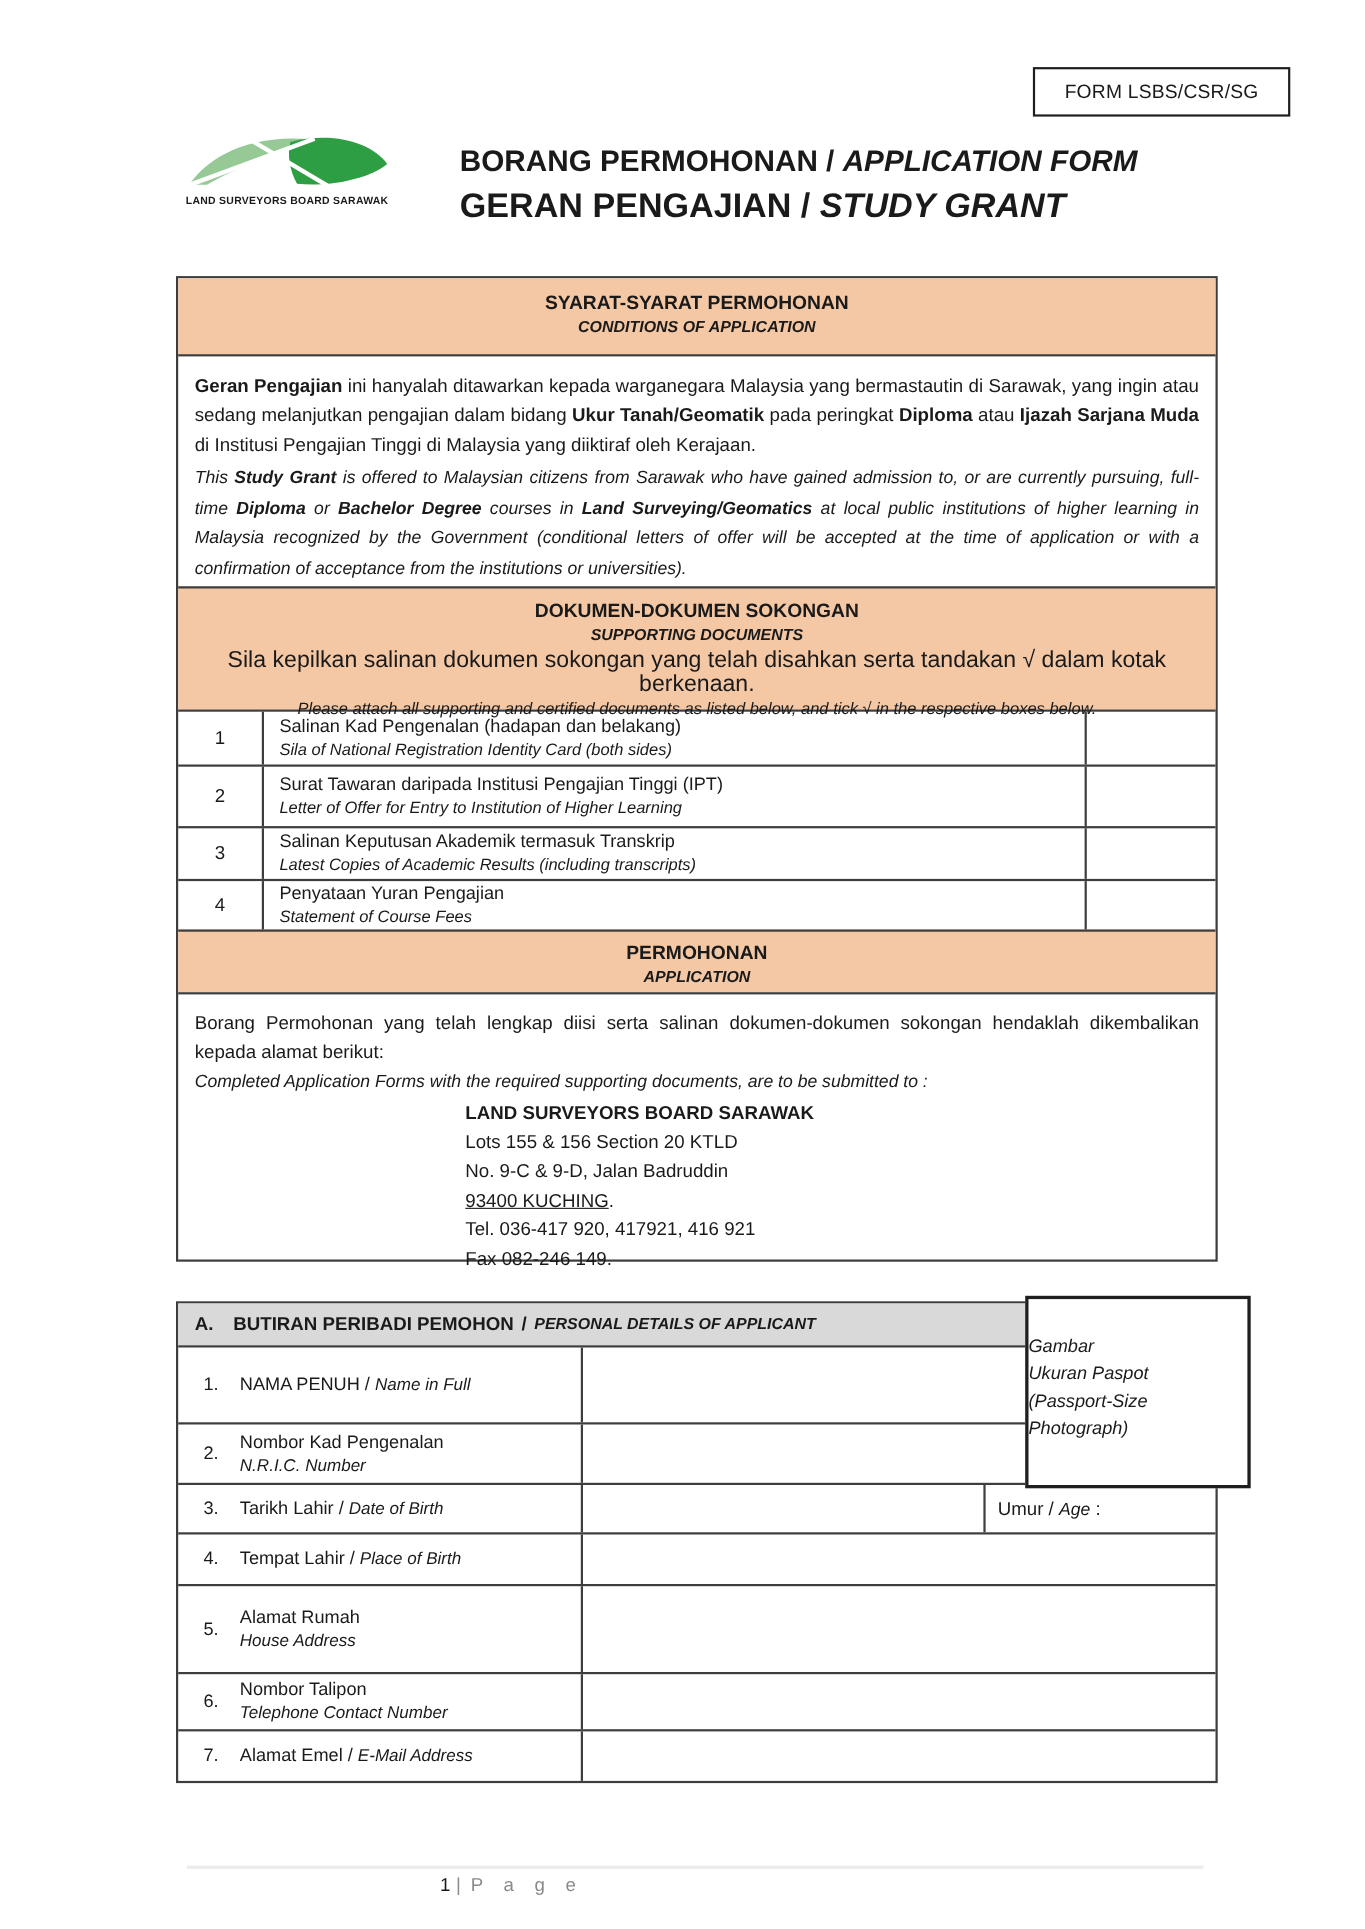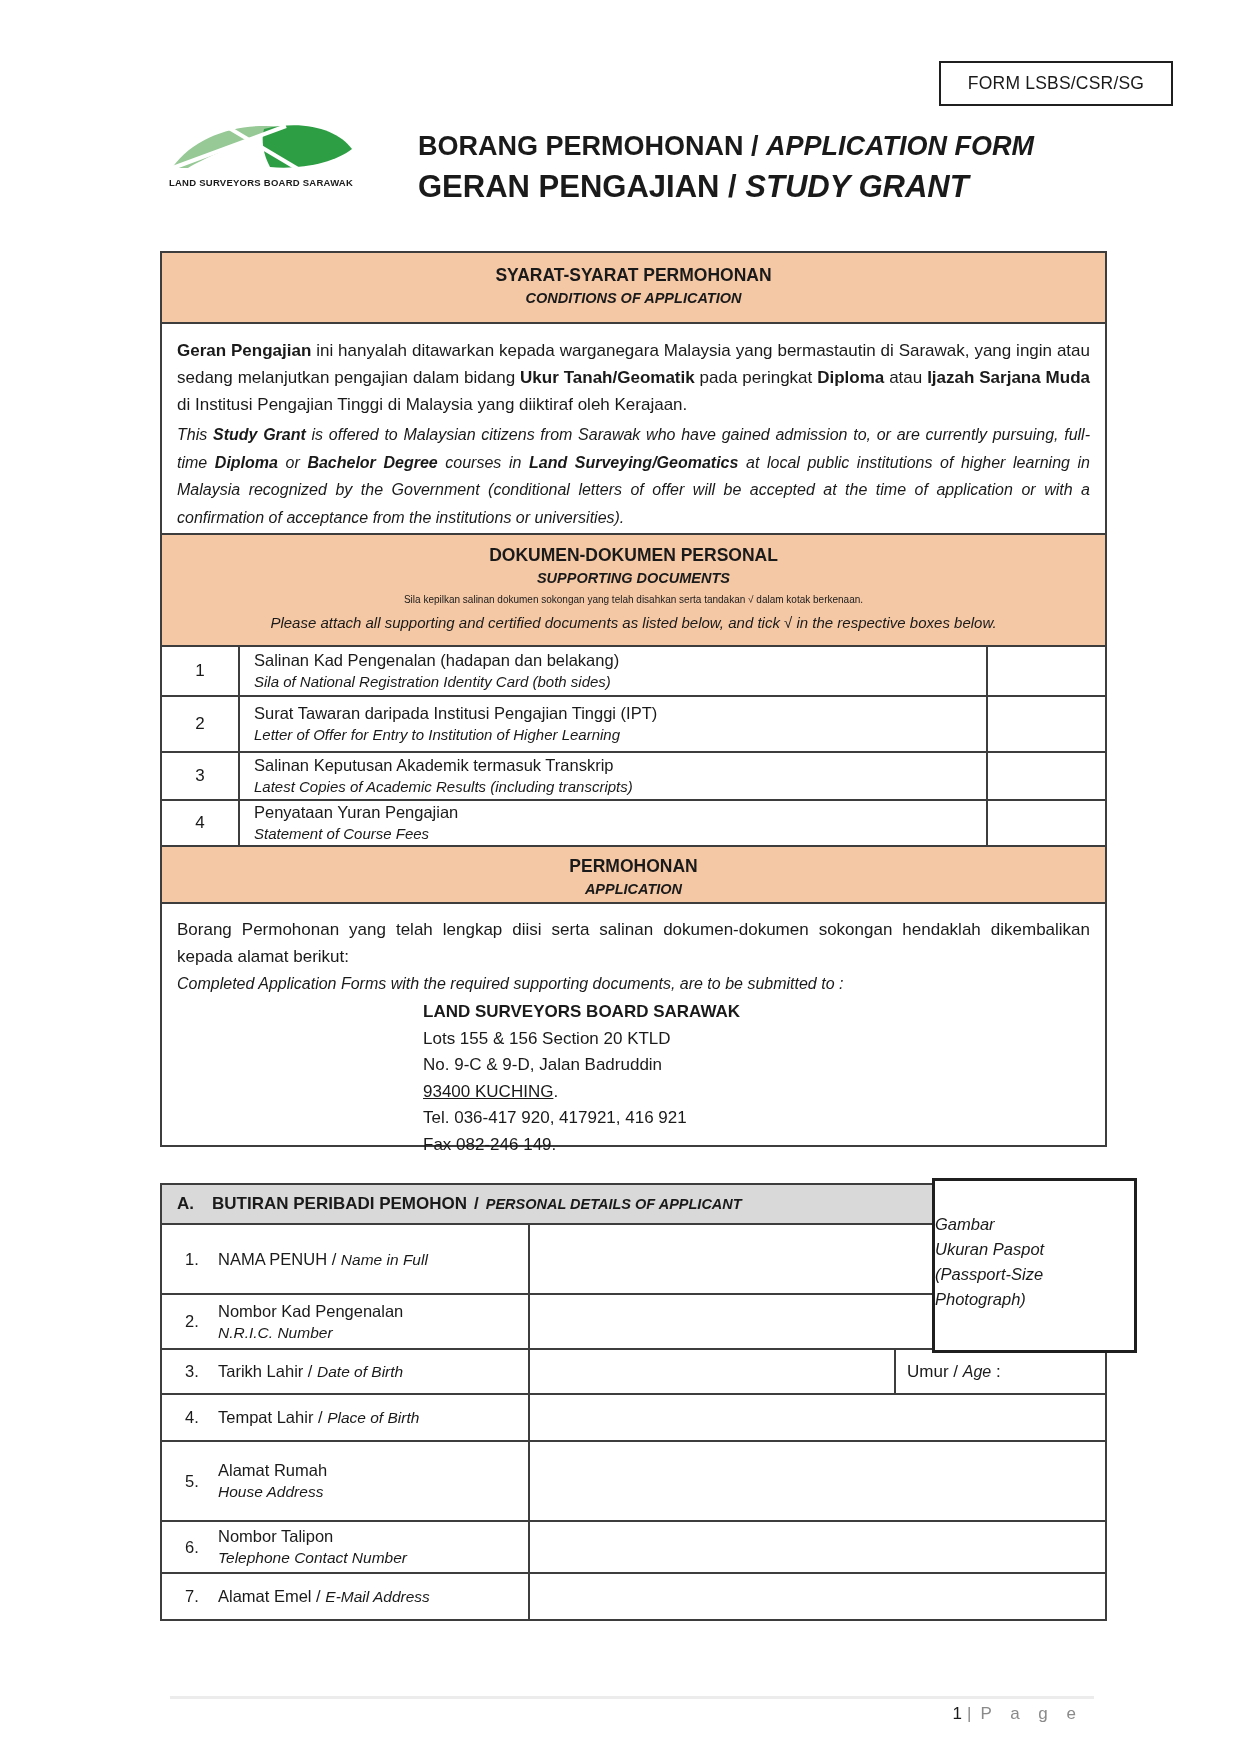--- a/index.html
+++ b/index.html
@@ -32,21 +32,21 @@
   .band { border-top:2px solid #3d3d3d; }
   .band:first-child { border-top:none; }
   .salmon { background:#F5C8A5; text-align:center; }
   .band-syarat { height:69px; padding-top:10px; }
   .head-my  { font-size:17.5px; font-weight:bold; line-height:25px; }
   .head-en  { font-size:14.5px; font-weight:bold; font-style:italic; line-height:21px; }
   .cond-body { height:211px; padding:13px 15px 0 15px; }
   .para-my { font-size:17px; line-height:27px; text-align:justify; }
   .para-en { font-size:16px; line-height:27.5px; text-align:justify; margin-top:3px; }
   .docs-head { height:112px; padding-top:8px; }
-  .instr-my { font-size:10px; line-height:22px; }
+  .instr-my { font-size:21px; line-height:22px; }
   .instr-en { font-size:15px; font-style:italic; line-height:24px; }
   .doc-row { display:grid; grid-template-columns:78px 748px 1fr; }
   .doc-row-1 { height:50px; } .doc-row-2 { height:56px; }
   .doc-row-3 { height:48px; } .doc-row-4 { height:46px; }
   .doc-num { display:flex; align-items:center; justify-content:center;
              border-right:2px solid #3d3d3d; font-size:17px; }
   .doc-desc { border-right:2px solid #3d3d3d; padding-left:14px;
               display:flex; flex-direction:column; justify-content:center; }
   .doc-title { font-size:16.5px; line-height:21.5px; }
   .doc-sub   { font-size:15px; font-style:italic; line-height:21px; }
@@ -78,21 +78,21 @@
 
   
   .photo-box {
     position:absolute; left:932px; top:1178px; width:205px; height:175px;
     background:#fff; border:3px solid #1f1f1f; z-index:5; text-align:left;
     font-style:italic; font-size:16.5px; line-height:25px; padding-top:31px;
   }
 
   
   .footer-line { position:absolute; left:170px; top:1696px; width:924px; height:3px; background:#ECECEC; }
-  .footer-text { position:absolute; left:400px; top:1704px; width:683px; text-align:right;
+  .footer-text { position:absolute; left:400px; top:1704px; width:683px; 
                  font-size:17px; color:#8a8a8a; }
   .pg-num { color:#1a1a1a; margin-right:5px; }
   .pg-sep { margin-right:9px; }
   .pg-word { letter-spacing:7px; }
 </style>
 </head>
 <body>
 
 <div class="page">
 
@@ -123,21 +123,21 @@
       <div class="head-my">SYARAT-SYARAT PERMOHONAN</div>
       <div class="head-en">CONDITIONS OF APPLICATION</div>
     </div>
 
     <div class="band cond-body">
       <div class="para-my"><span class="b">Geran Pengajian</span><span> ini hanyalah ditawarkan kepada warganegara Malaysia yang bermastautin di Sarawak, yang ingin atau sedang melanjutkan pengajian dalam bidang </span><span class="b">Ukur Tanah/Geomatik</span><span> pada peringkat </span><span class="b">Diploma</span><span> atau </span><span class="b">Ijazah Sarjana Muda</span><span> di Institusi Pengajian Tinggi di Malaysia yang diiktiraf oleh Kerajaan.</span></div>
       <div class="para-en"><span class="i">This </span><span class="b i">Study Grant</span><span class="i"> is offered to Malaysian citizens from Sarawak who have gained admission to, or are currently pursuing, full-time </span><span class="b i">Diploma</span><span class="i"> or </span><span class="b i">Bachelor Degree</span><span class="i"> courses in </span><span class="b i">Land Surveying/Geomatics</span><span class="i"> at local public institutions of higher learning in Malaysia recognized by the Government (conditional letters of offer will be accepted at the time of application or with a confirmation of acceptance from the institutions or universities).</span></div>
     </div>
 
     <div class="band salmon docs-head">
-      <div class="head-my">DOKUMEN-DOKUMEN PERSONAL</div>
+      <div class="head-my">DOKUMEN-DOKUMEN SOKONGAN</div>
       <div class="head-en">SUPPORTING DOCUMENTS</div>
       <div class="instr-my">Sila kepilkan salinan dokumen sokongan yang telah disahkan serta tandakan √ dalam kotak berkenaan.</div>
       <div class="instr-en">Please attach all supporting and certified documents as listed below, and tick √ in the respective boxes below.</div>
     </div>
 
     <div class="band doc-row doc-row-1">
       <div class="doc-num">1</div>
       <div class="doc-desc">
         <div class="doc-title">Salinan Kad Pengenalan (hadapan dan belakang)</div>
         <div class="doc-sub">Sila of National Registration Identity Card (both sides)</div>

